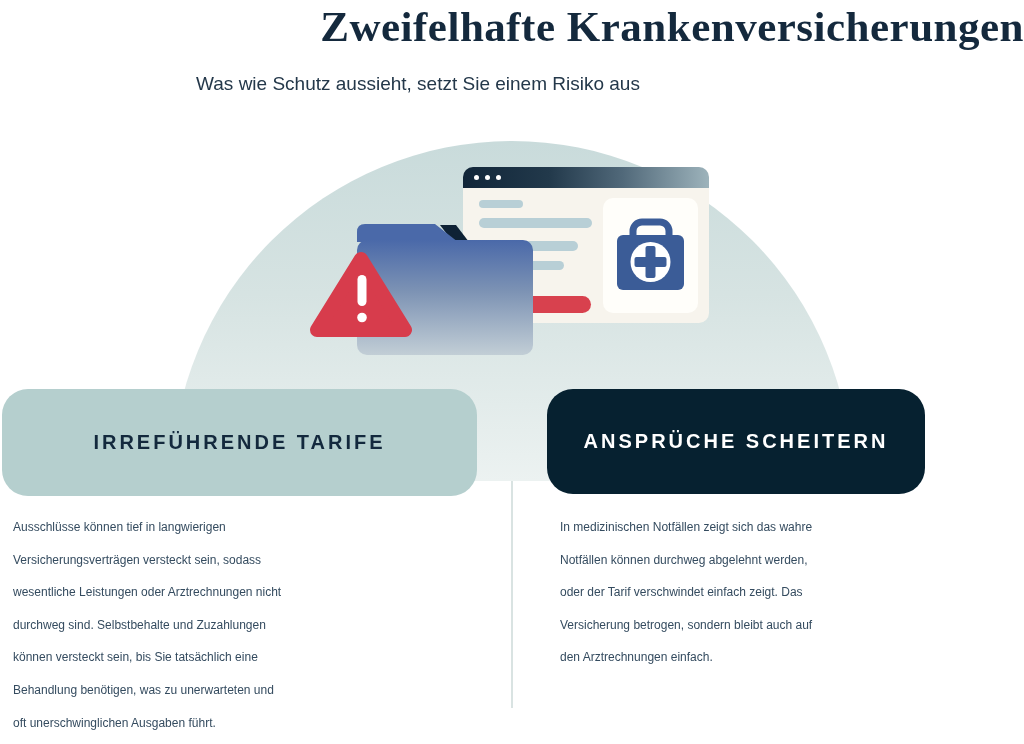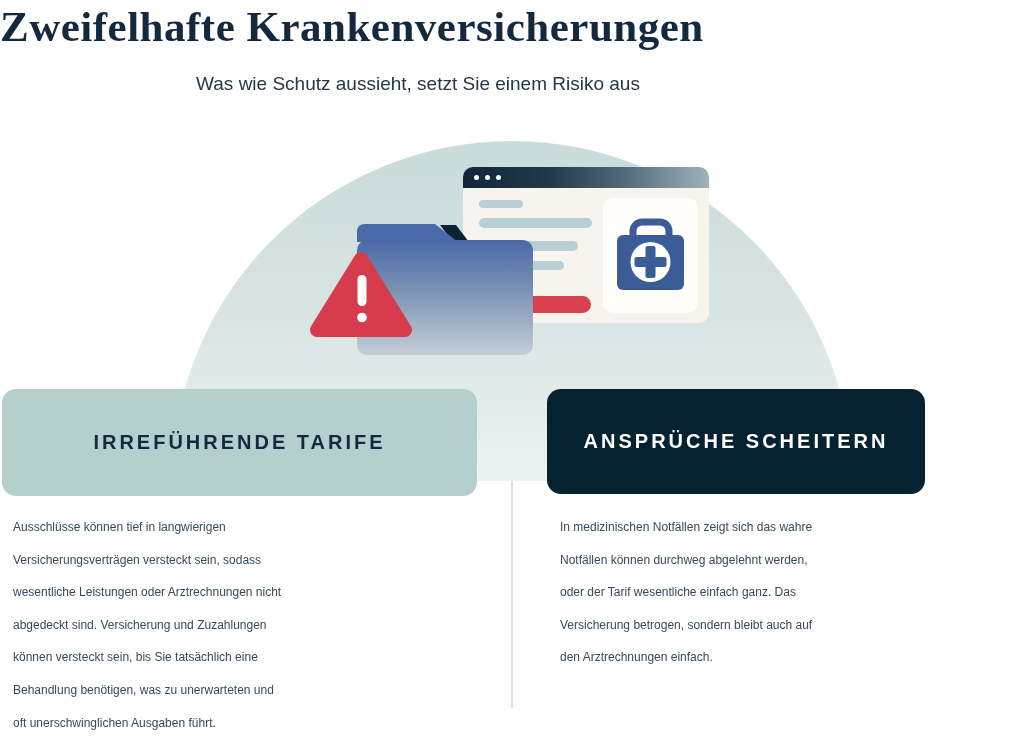--- a/index.html
+++ b/index.html
@@ -3,21 +3,21 @@
 <meta charset="utf-8">
 <style>
   * { margin:0; padding:0; box-sizing:border-box; }
   html,body { width:1024px; height:744px; }
   body { font-family:"Liberation Sans", sans-serif; background:#ffffff; overflow:hidden; }
   .page { position:relative; width:1024px; height:744px; background:#ffffff; }
 
   
   .title {
     position:absolute; top:2px; left:0; width:1024px;
-    text-align:left; font-family:"Liberation Serif", serif;
+    text-align:right; font-family:"Liberation Serif", serif;
     font-weight:700; font-size:43px; color:#14293d; letter-spacing:0.5px;
   }
   .subtitle {
     position:absolute; top:73px; left:0; width:836px;
     text-align:center; font-size:19px; color:#24384a;
   }
 
   
   .dome {
     position:absolute; left:172px; top:141px; width:680px; height:340px;
@@ -50,21 +50,21 @@
   .side-panel { position:absolute; left:140px; top:10px; width:95px; height:115px;
     background:#fffefa; border-radius:10px; }
   .kit-svg { position:absolute; left:0; top:0; }
 
   .folder-svg { position:absolute; left:352px; top:222px; z-index:3; }
   .warn-svg { position:absolute; left:306px; top:246px; z-index:4; }
 
   
   .pill {
     position:absolute; z-index:5; display:flex; align-items:center; justify-content:center;
-    font-weight:700; font-size:20px; letter-spacing:3px; border-radius:14px;
+    font-weight:700; font-size:20px; letter-spacing:3px; border-radius:26px;
     cursor:pointer;
   }
   .pill-left  { left:2px;   top:389px; width:475px; height:107px; background:#b5cfce; color:#13293d; }
   .pill-right { left:547px; top:389px; width:378px; height:105px; background:#062130; color:#ffffff; }
 
   
   .divider { position:absolute; left:511px; top:392px; width:2px; height:316px;
     background:#d9e3e2; z-index:0; }
   .col { position:absolute; top:511px; font-size:12px; line-height:32.6px; color:#344b5f; }
   .col-left  { left:13px;  width:475px; }
@@ -131,27 +131,27 @@
     <span>IRREFÜHRENDE TARIFE</span>
   </div>
   <div class="pill pill-right">
     <span>ANSPRÜCHE SCHEITERN</span>
   </div>
 
   <div class="col col-left">
     <div>Ausschlüsse können tief in langwierigen</div>
     <div>Versicherungsverträgen versteckt sein, sodass</div>
     <div>wesentliche Leistungen oder Arztrechnungen nicht</div>
-    <div>abgedeckt sind. Versicherung und Zuzahlungen</div>
+    <div>durchweg sind. Selbstbehalte und Zuzahlungen</div>
     <div>können versteckt sein, bis Sie tatsächlich eine</div>
     <div>Behandlung benötigen, was zu unerwarteten und</div>
     <div>oft unerschwinglichen Ausgaben führt.</div>
   </div>
 
   <div class="col col-right">
     <div>In medizinischen Notfällen zeigt sich das wahre</div>
     <div>Notfällen können durchweg abgelehnt werden,</div>
-    <div>oder der Tarif wesentliche einfach ganz. Das</div>
+    <div>oder der Tarif verschwindet einfach zeigt. Das</div>
     <div>Versicherung betrogen, sondern bleibt auch auf</div>
     <div>den Arztrechnungen einfach.</div>
   </div>
 
 </div>
 
 </body></html>

